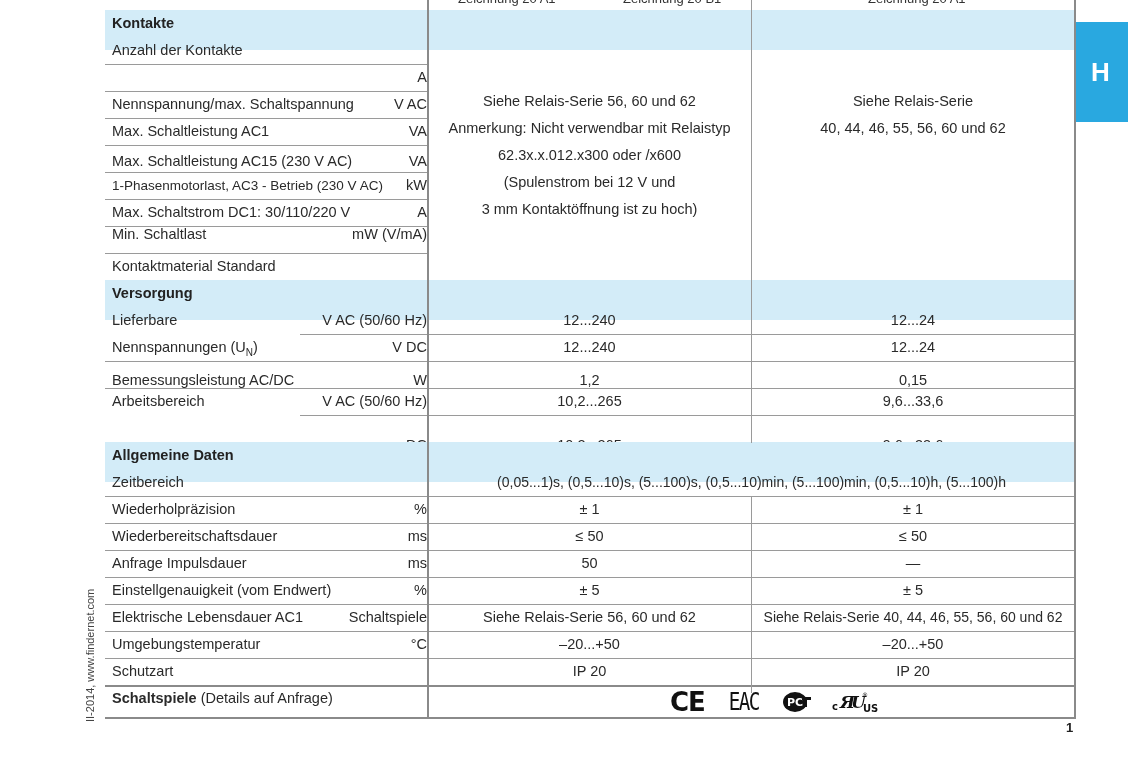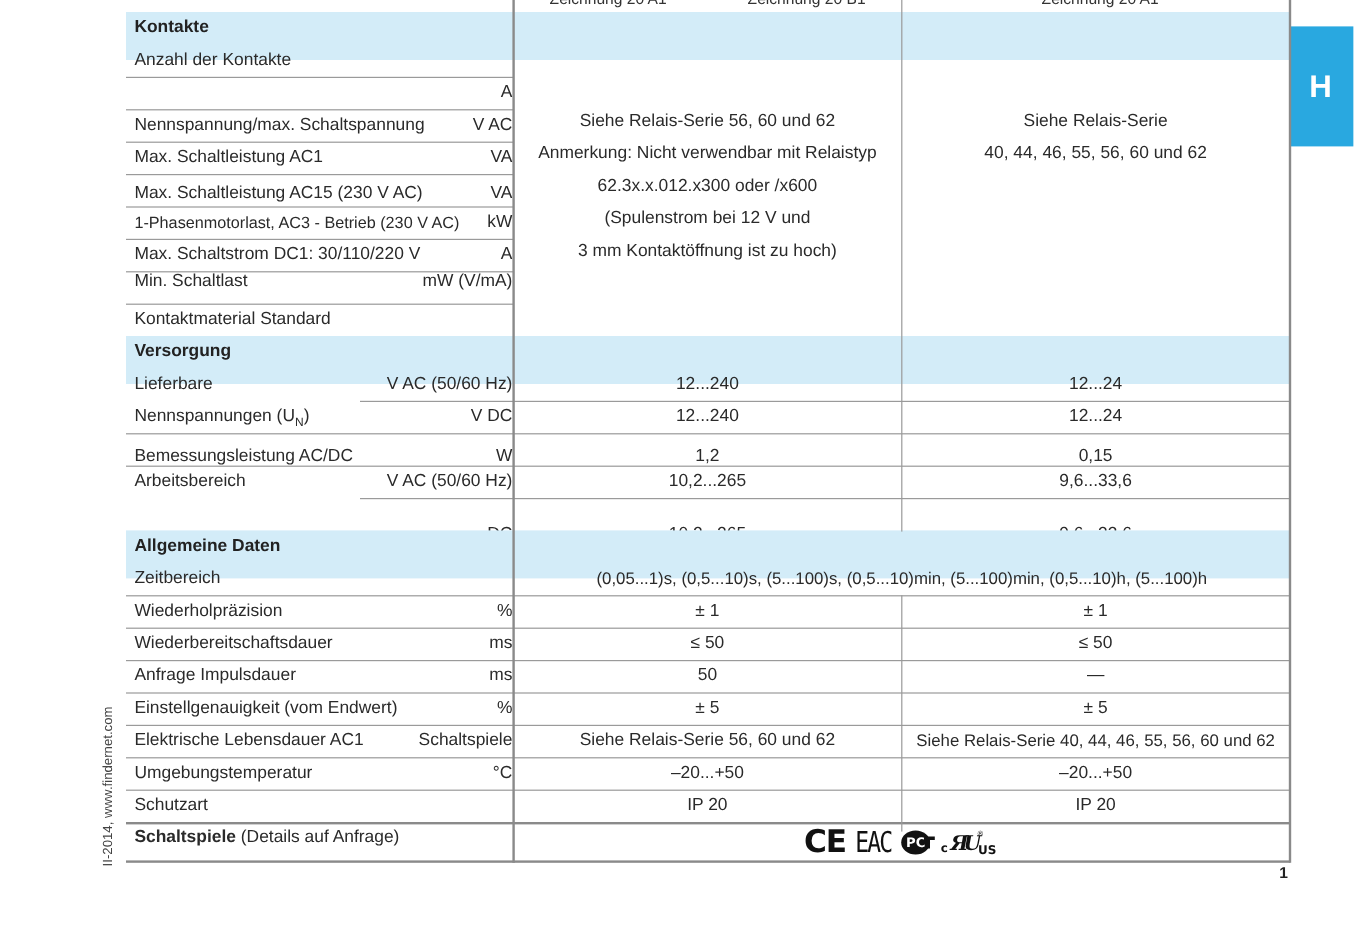--- a/index.html
+++ b/index.html
@@ -20,21 +20,21 @@
   .hline { position:absolute; height:1px; background:#9a9a9a; }
   .section { background:#d3ecf8; }
   .section .lbl { font-weight:bold; font-size:14.5px; color:#222; }
   .vline { position:absolute; width:2px; background:#8a8a8a; }
   .vline.thin { width:1px; background:#9a9a9a; }
   .merged { position:absolute; text-align:center; font-size:14.5px; line-height:27px; }
   .h-tab { position:absolute; left:1075px; top:22px; width:53px; height:100px; background:#29a8e0; color:#fff; font-weight:bold; font-size:26px; display:flex; align-items:center; justify-content:center; }
   .h-tab span { margin-left:-2px; }
   .footer-side { position:absolute; left:84px; top:722px; transform:rotate(-90deg); transform-origin:0 0; font-size:11px; color:#444; white-space:nowrap; }
   .page-num { position:absolute; left:1066px; top:720px; font-size:13px; font-weight:bold; color:#222; }
-  .cert { position:absolute; top:686px; height:32px; display:flex; align-items:center; gap:4px; left:670px; }
+  .cert { position:absolute; top:686px; height:32px; display:flex; align-items:center; gap:20px; left:670px; }
   .cert .ce { font-size:26px; font-weight:bold; letter-spacing:-1px; color:#111; font-family:"DejaVu Sans", sans-serif; }
   .cert .eac { font-size:24px; color:#111; font-family:"DejaVu Sans Mono", monospace; transform:scaleX(0.8); letter-spacing:-2px; }
   sub { font-size:10px; }
 </style>
 </head>
 <body>
 
 <div class="page-top-headers">
   <span style="left:30px">Zeichnung 20 A1</span>
   <span style="left:195px">Zeichnung 20 B1</span>

